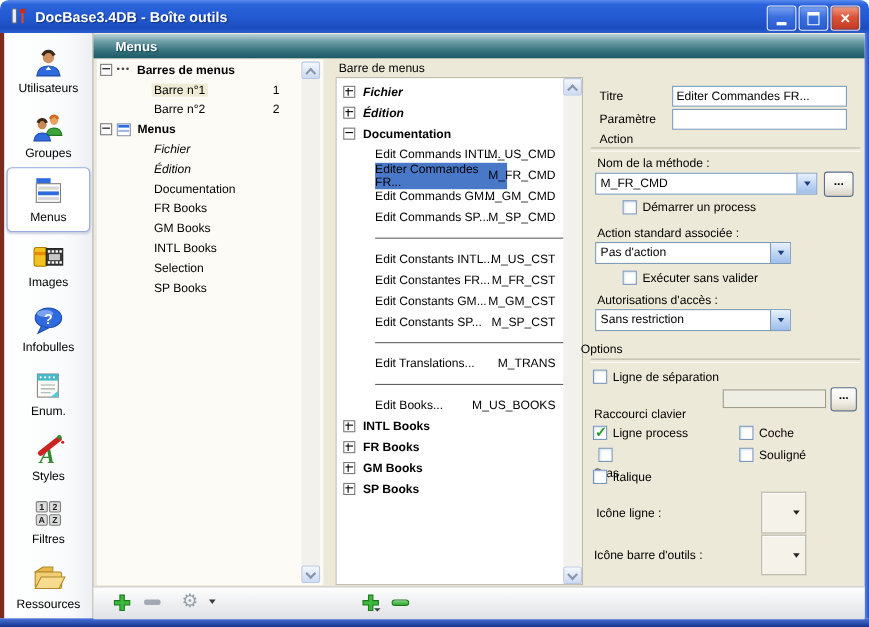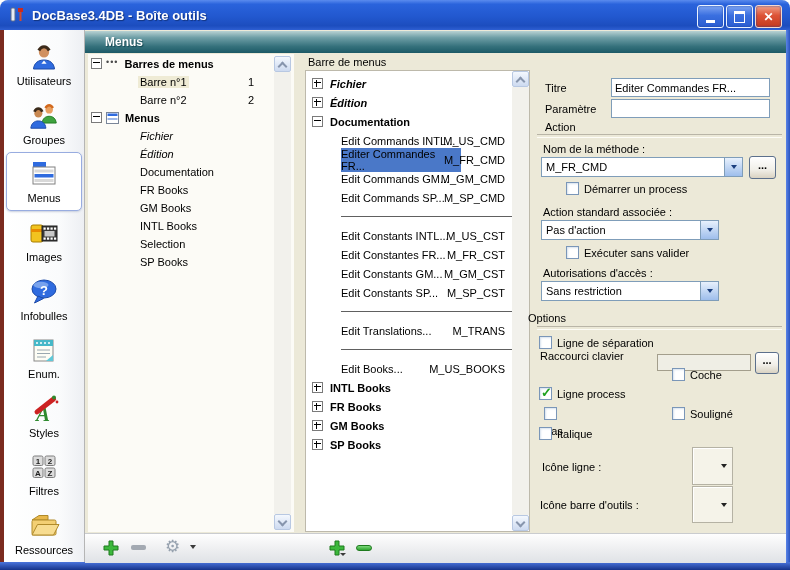--- a/index.html
+++ b/index.html
@@ -419,29 +419,29 @@
       </span>
   </div>
 
   <span class="lab" style="left:528px;top:312px;">Options</span>
   <div class="rule" style="left:537px;top:326px;width:245px;"></div>
 
   <div class="cb" style="left:539px;top:336px;">
     <span class="box"></span>
     <span>Ligne de séparation</span>
   </div>
-  <span class="lab" style="left:540px;top:350px;">Raccourci clavier</span>
+  <span class="lab" style="left:540px;top:371px;">Raccourci clavier</span>
   <input class="txt" style="left: 657px; top: 354px; width: 94px; height: 17px;" disabled="" value="">
   <div class="browse" style="left:755px;top:352px;width:22px;height:20px;line-height:15px;">...</div>
 
   <div class="cb" style="left:539px;top:387px;">
     <span class="box checked"></span>
     <span>Ligne process</span>
   </div>
-  <div class="cb" style="left:672px;top:368px;">
+  <div class="cb" style="left:672px;top:387px;">
     <span class="box"></span>
     <span>Coche</span>
   </div>
   <div class="cb" style="left:539px;top:407px;flex-direction:column;">
     <span class="box"></span>
     <span>Gras</span>
   </div>
   <div class="cb" style="left:672px;top:407px;">
     <span class="box"></span>
     <span>Souligné</span>

